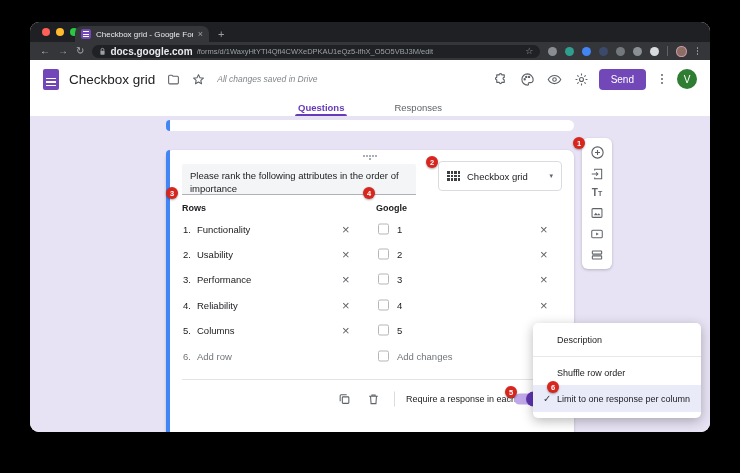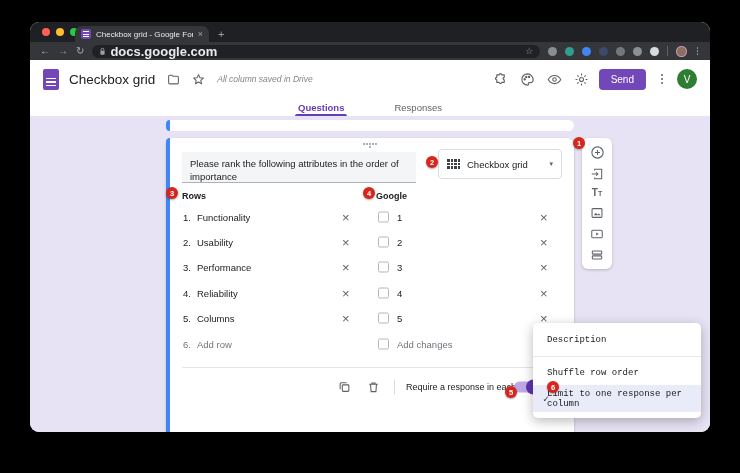--- a/index.html
+++ b/index.html
@@ -17,21 +17,21 @@
   .favicon i { display:block; height:1px; background:#fff; margin:1.3px 2px 0; }
   .tab-title { font-size:8px; color:#e8eaed; white-space:nowrap; overflow:hidden; flex:1; }
   .tab-close { font-size:9px; color:#9aa0a6; line-height:1; }
   .newtab { position:absolute; left:188px; bottom:2px; color:#9aa0a6; font-size:11px; line-height:1; }
 
   .toolbar { height:18px; background:#35363a; display:flex; align-items:center; padding:0 10px; gap:8px; flex:none; }
   .nav-ic { color:#a8adb2; font-size:10px; line-height:1; }
   .omnibox { height:13px; background:#202124; border-radius:7px; display:flex; align-items:center;
              padding:0 7px; gap:4px; width:448px; flex:none; }
   .url { font-size:7.5px; color:#9aa0a6; white-space:nowrap; overflow:hidden; }
-  .url-host { font-size:13px; color:#e8eaed; font-weight:bold; white-space:nowrap; }
+  .url-host { font-size:10px; color:#e8eaed; font-weight:bold; white-space:nowrap; }
   .ob-star { margin-left:auto; color:#9aa0a6; font-size:9px; line-height:1; }
   .ext { width:9px; height:9px; border-radius:50%; flex:none; }
   .vsep-dark { width:1px; height:10px; background:#5f6368; }
   .avatar-sm { width:11px; height:11px; border-radius:50%; background:#8d6e63; border:1px solid #c9a; }
   .kebab { display:flex; flex-direction:column; gap:1.5px; padding:0 2px; }
   .kebab i { width:1.5px; height:1.5px; background:#9aa0a6; border-radius:50%; }
 
   
   .gheader { height:38px; background:#fff; display:flex; align-items:center; padding:0 13px; flex:none; }
   .docicon { width:16px; height:21px; background:#7248b9; border-radius:2px; padding-top:9px; flex:none; }
@@ -50,21 +50,21 @@
   .formtabs { height:18px; background:#fff; display:flex; justify-content:center; gap:44px; flex:none; }
   .ftab { font-size:9.5px; display:flex; align-items:center; position:relative; padding:0 3px; color:#5f6368; }
   .ftab.active { color:#673ab7; font-weight:bold; }
   .ftab.active::after { content:""; position:absolute; bottom:0; left:0; right:0; height:2.5px;
                         background:#673ab7; border-radius:2px 2px 0 0; }
 
   
   .content { flex:1; background:#e8e3f4; position:relative; }
   .accent { position:absolute; left:0; top:0; bottom:0; width:4px; background:#4285f4; border-radius:7px 0 0 7px; }
   .partial-card { position:absolute; left:136px; top:4px; width:408px; height:11px; background:#fff; border-radius:6px; }
-  .qcard { position:absolute; left:136px; top:22px; width:408px; height:307px; background:#fff; border-radius:7px;
+  .qcard { position:absolute; left:136px; top:34px; width:408px; height:307px; background:#fff; border-radius:7px;
            box-shadow:0 1px 3px rgba(0,0,0,.18); }
   .drag { position:absolute; top:5px; left:50%; transform:translateX(-50%); width:14px;
           display:flex; flex-wrap:wrap; gap:1.5px; justify-content:center; }
   .drag i { width:1.5px; height:1.5px; background:#9aa0a6; border-radius:50%; }
   .qtitle { position:absolute; left:16px; top:14px; width:234px; height:31px; background:#f4f5f6;
             border-bottom:1px solid #aeb1b5; border-radius:2px 2px 0 0; padding:5px 8px 0;
             font-size:9.5px; line-height:13px; color:#202124; overflow:hidden; }
   .qtype { position:absolute; left:272px; top:11px; width:124px; height:30px; border:1px solid #dadce0;
            border-radius:4px; display:flex; align-items:center; padding:0 8px; gap:7px; background:#fff; }
   .grid-ic { display:grid; grid-template-columns:repeat(4,2.5px); grid-auto-rows:2.5px; gap:1px; flex:none; }
@@ -97,21 +97,21 @@
                   border-radius:6px; box-shadow:0 1px 3px rgba(0,0,0,.22); display:flex; flex-direction:column;
                   align-items:center; justify-content:space-evenly; }
   .st-btn { display:flex; align-items:center; justify-content:center; }
   .tt { color:#5f6368; font-weight:bold; line-height:1; }
   .tt .big { font-size:10px; } .tt .small { font-size:7px; }
 
   .ctx-menu { position:absolute; left:503px; top:207px; width:168px; background:#fff; border-radius:5px;
               box-shadow:0 3px 12px rgba(0,0,0,.28); padding:5px 0 6px; z-index:20; }
   .menu-label { font-size:8px; color:#5f6368; padding:2px 0 4px 14px; }
   .menu-item { height:24px; display:flex; align-items:center; font-size:9px; color:#202124;
-               padding-left:14px; position:relative;font-family:Liberation Mono, monospace; }
+               padding-left:24px; position:relative; }
   .menu-item.checked { background:#e9ebf9; height:27px; }
   .check { position:absolute; left:10px; font-size:10px; color:#3c4043; }
   .menu-div { height:1px; background:#e8e8e8; margin:4px 0; }
 
   .badge { position:absolute; width:12px; height:12px; background:#d7261d; border-radius:50%; color:#fff;
            font-size:7.5px; font-weight:bold; display:flex; align-items:center; justify-content:center;
            z-index:30; box-shadow:0 1px 2px rgba(0,0,0,.35); }
 </style>
 </head>
 <body>
@@ -139,20 +139,21 @@
   <div class="toolbar">
     <span class="nav-ic" style="color:#c4c8cc">←</span>
     <span class="nav-ic">→</span>
     <span class="nav-ic">↻</span>
     <div class="omnibox">
       <svg width="7" height="9" viewBox="0 0 10 12">
         <path d="M3 5V3.5a2 2 0 0 1 4 0V5" fill="none" stroke="#9aa0a6" stroke-width="1.4"></path>
         <rect x="2" y="5" width="6" height="5.5" rx="1" fill="#9aa0a6"></rect>
       </svg>
       <span class="url-host">docs.google.com</span>
+      <span class="url">/forms/d/1WaxyHtYTI4Qfi4CWXeDPKAU1eQz5-ifhX_O5O5VBJ3M/edit</span>
       <span class="ob-star">☆</span>
     </div>
     <span class="ext" style="background:#8a8d91"></span>
     <span class="ext" style="background:#2e9e8f"></span>
     <span class="ext" style="background:#4285f4"></span>
     <span class="ext" style="background:#3b4a6b"></span>
     <span class="ext" style="background:#73787c"></span>
     <span class="ext" style="background:#8b9094"></span>
     <span class="ext" style="background:#d7dade"></span>
     <span class="vsep-dark"></span>
@@ -174,21 +175,21 @@
     <span class="h-ic">
       <svg width="13" height="13" viewBox="0 0 24 24" fill="none" stroke="#5f6368" stroke-width="2">
           <path d="M3 6a2 2 0 0 1 2-2h4l2 2h8a2 2 0 0 1 2 2v10a2 2 0 0 1-2 2H5a2 2 0 0 1-2-2z"></path>
         </svg>
     </span>
     <span class="h-ic">
       <svg width="13" height="13" viewBox="0 0 24 24" fill="none" stroke="#5f6368" stroke-width="2">
           <path d="M12 3l2.7 5.8 6.3.7-4.7 4.2 1.3 6.2-5.6-3.2-5.6 3.2 1.3-6.2L3 9.5l6.3-.7z" stroke-linejoin="round"></path>
         </svg>
     </span>
-    <span class="saved">All column saved in Drive</span>
+    <span class="saved">All changes saved in Drive</span>
     <span class="spacer"></span>
     <span class="h-ic">
       <svg width="15" height="15" viewBox="0 0 24 24" fill="none" stroke="#5f6368" stroke-width="1.8">
           <path d="M10 4.5a2 2 0 1 1 4 0H18v4a2 2 0 1 0 0 4v4h-4a2 2 0 1 1-4 0H6v-4a2 2 0 1 1 0-4v-4z" stroke-linejoin="round"></path>
         </svg>
     </span>
     <span class="h-ic">
       <svg width="15" height="15" viewBox="0 0 24 24" fill="none" stroke="#5f6368" stroke-width="1.8">
           <path d="M12 3a9 9 0 1 0 0 18c1.6 0 2-1 1.4-2.1-.5-1 .1-1.9 1.6-1.9H17a4 4 0 0 0 4-4.2A9.4 9.4 0 0 0 12 3z"></path>
           <circle cx="7.5" cy="11.5" r="1" fill="#5f6368"></circle>

